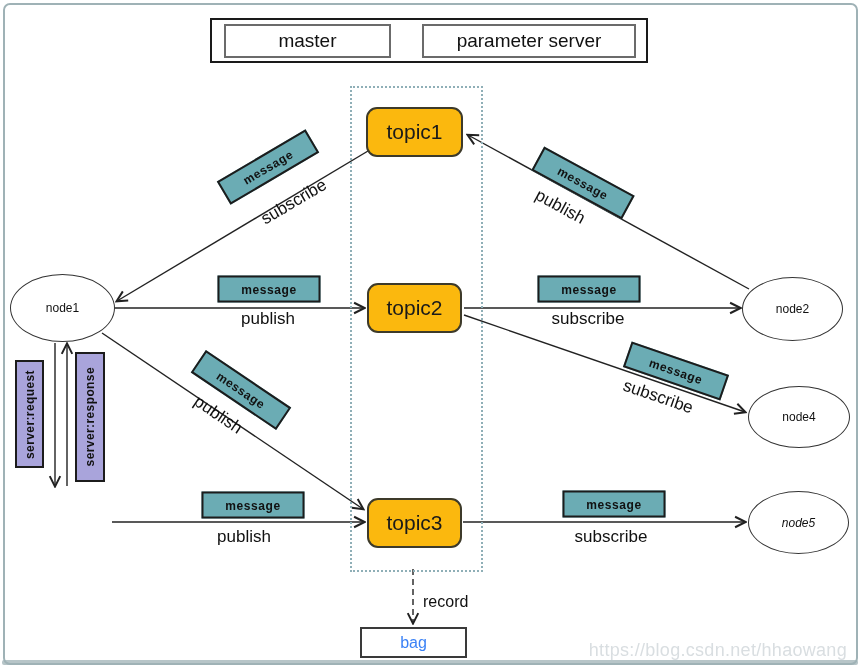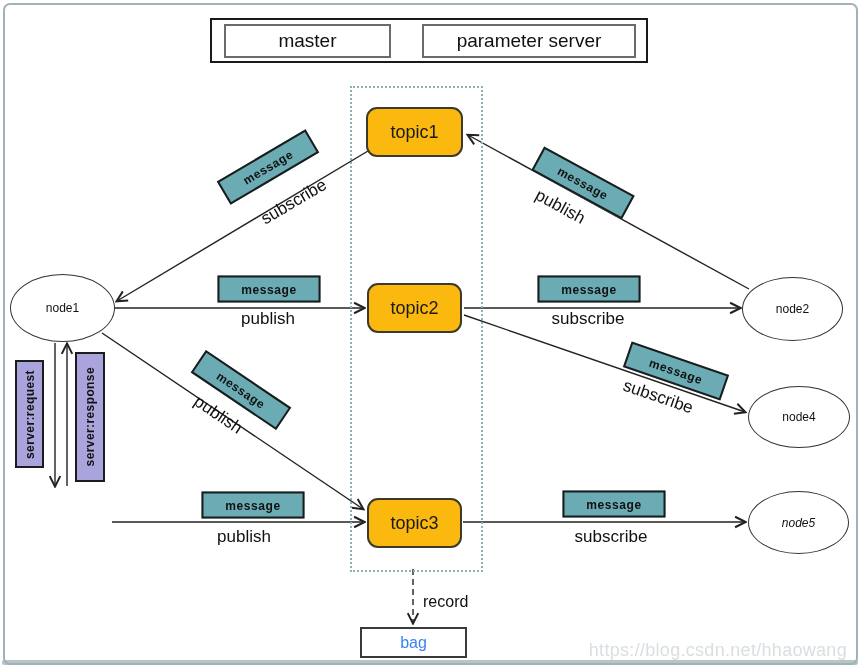--- a/index.html
+++ b/index.html
@@ -37,21 +37,21 @@
     font-size:19px; color:#111;
   }
   .node {
     border:1.6px solid #333; border-radius:50%; background:#fff;
     display:flex; align-items:center; justify-content:center;
     font-size:12px; color:#111; box-sizing:border-box;
   }
   .topic {
     background:var(--topic-fill,#fbb80e); border:2.2px solid #3d3a2a;
     border-radius:11px; display:flex; align-items:center; justify-content:center;
-    font-size:18px; color:#1a1a1a; box-sizing:border-box;
+    font-size:21px; color:#1a1a1a; box-sizing:border-box;
   }
   .msg {
     width:103px; height:27px; background:var(--message-fill,#6bacb4);
     border:2px solid #1c1c1c; display:flex; align-items:center; justify-content:center;
     font-size:12px; font-weight:bold; letter-spacing:.6px; color:#111;
     box-sizing:border-box;
   }
   .verb { font-size:17px; color:#111; white-space:nowrap; }
   .ctr { transform:translate(-50%,-50%); }
   .svc {

